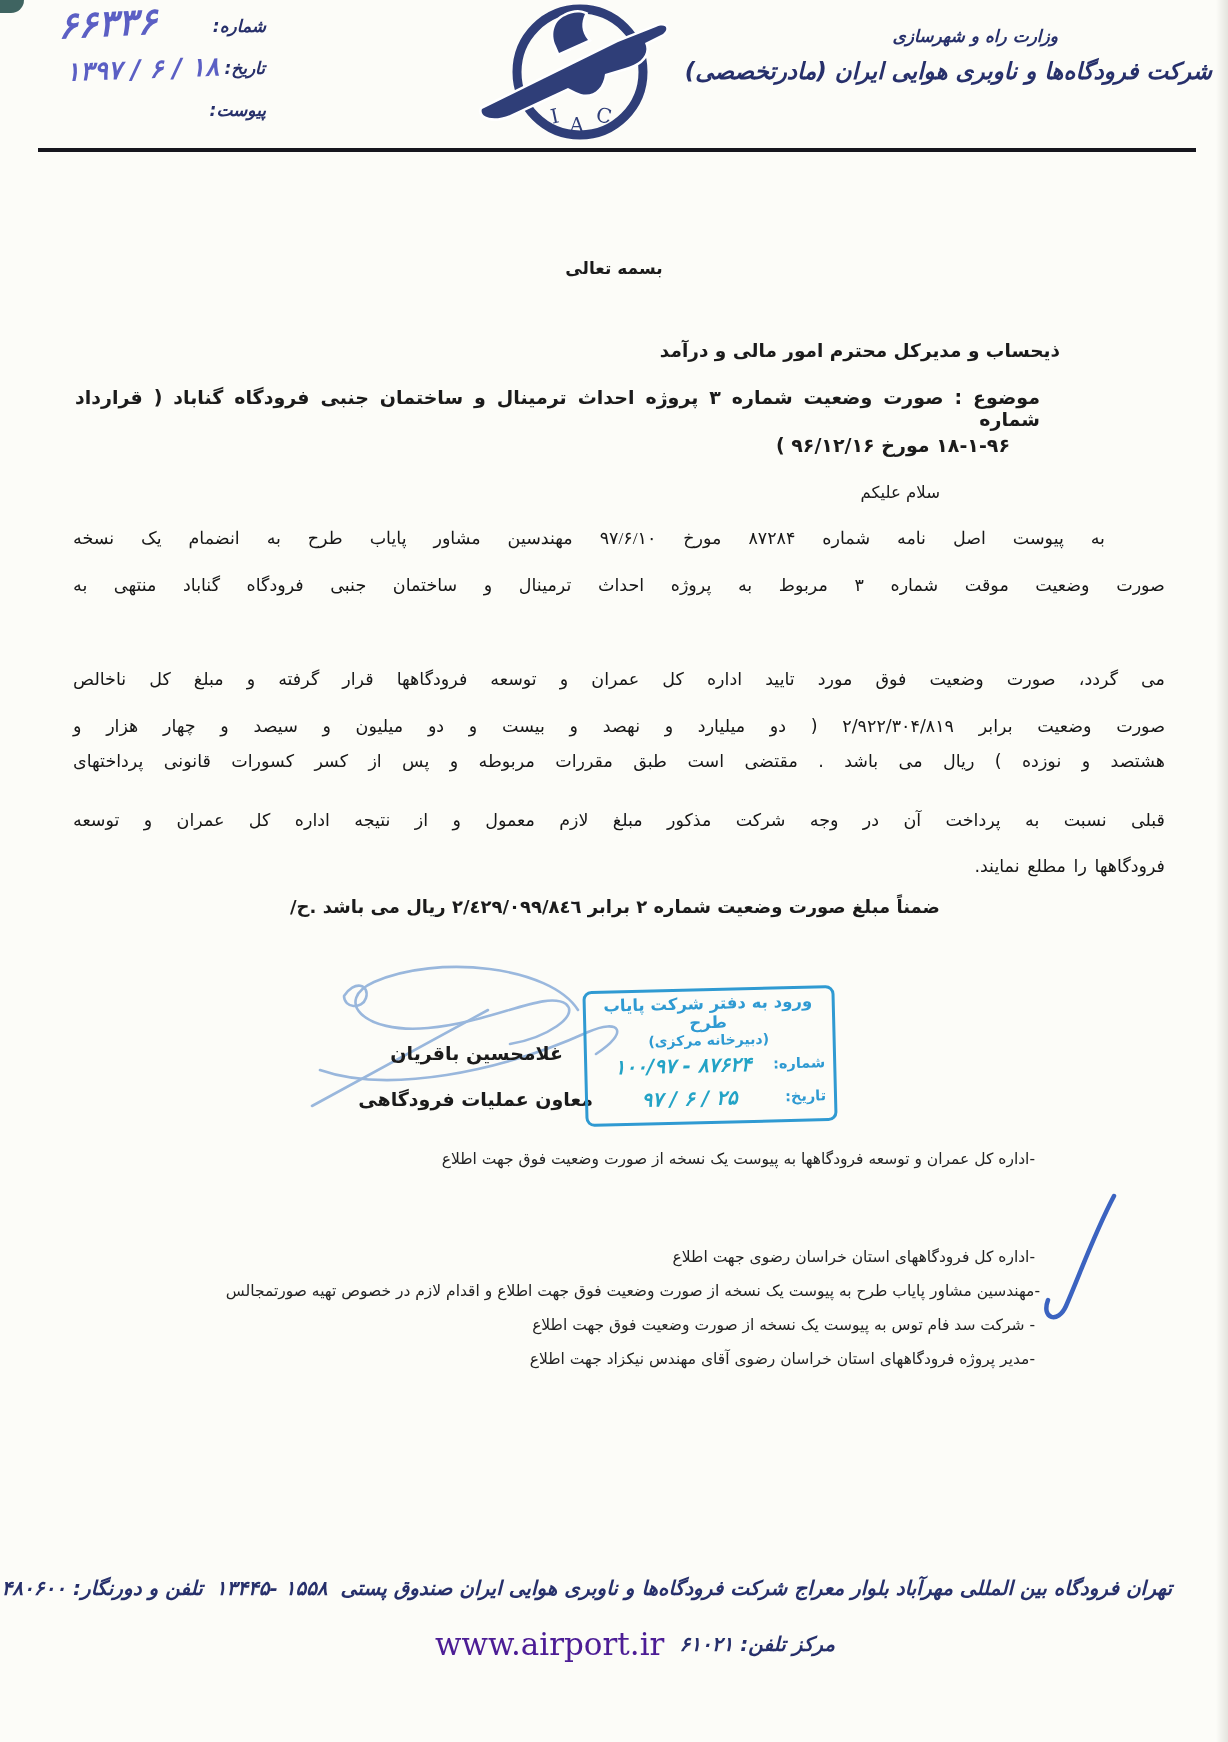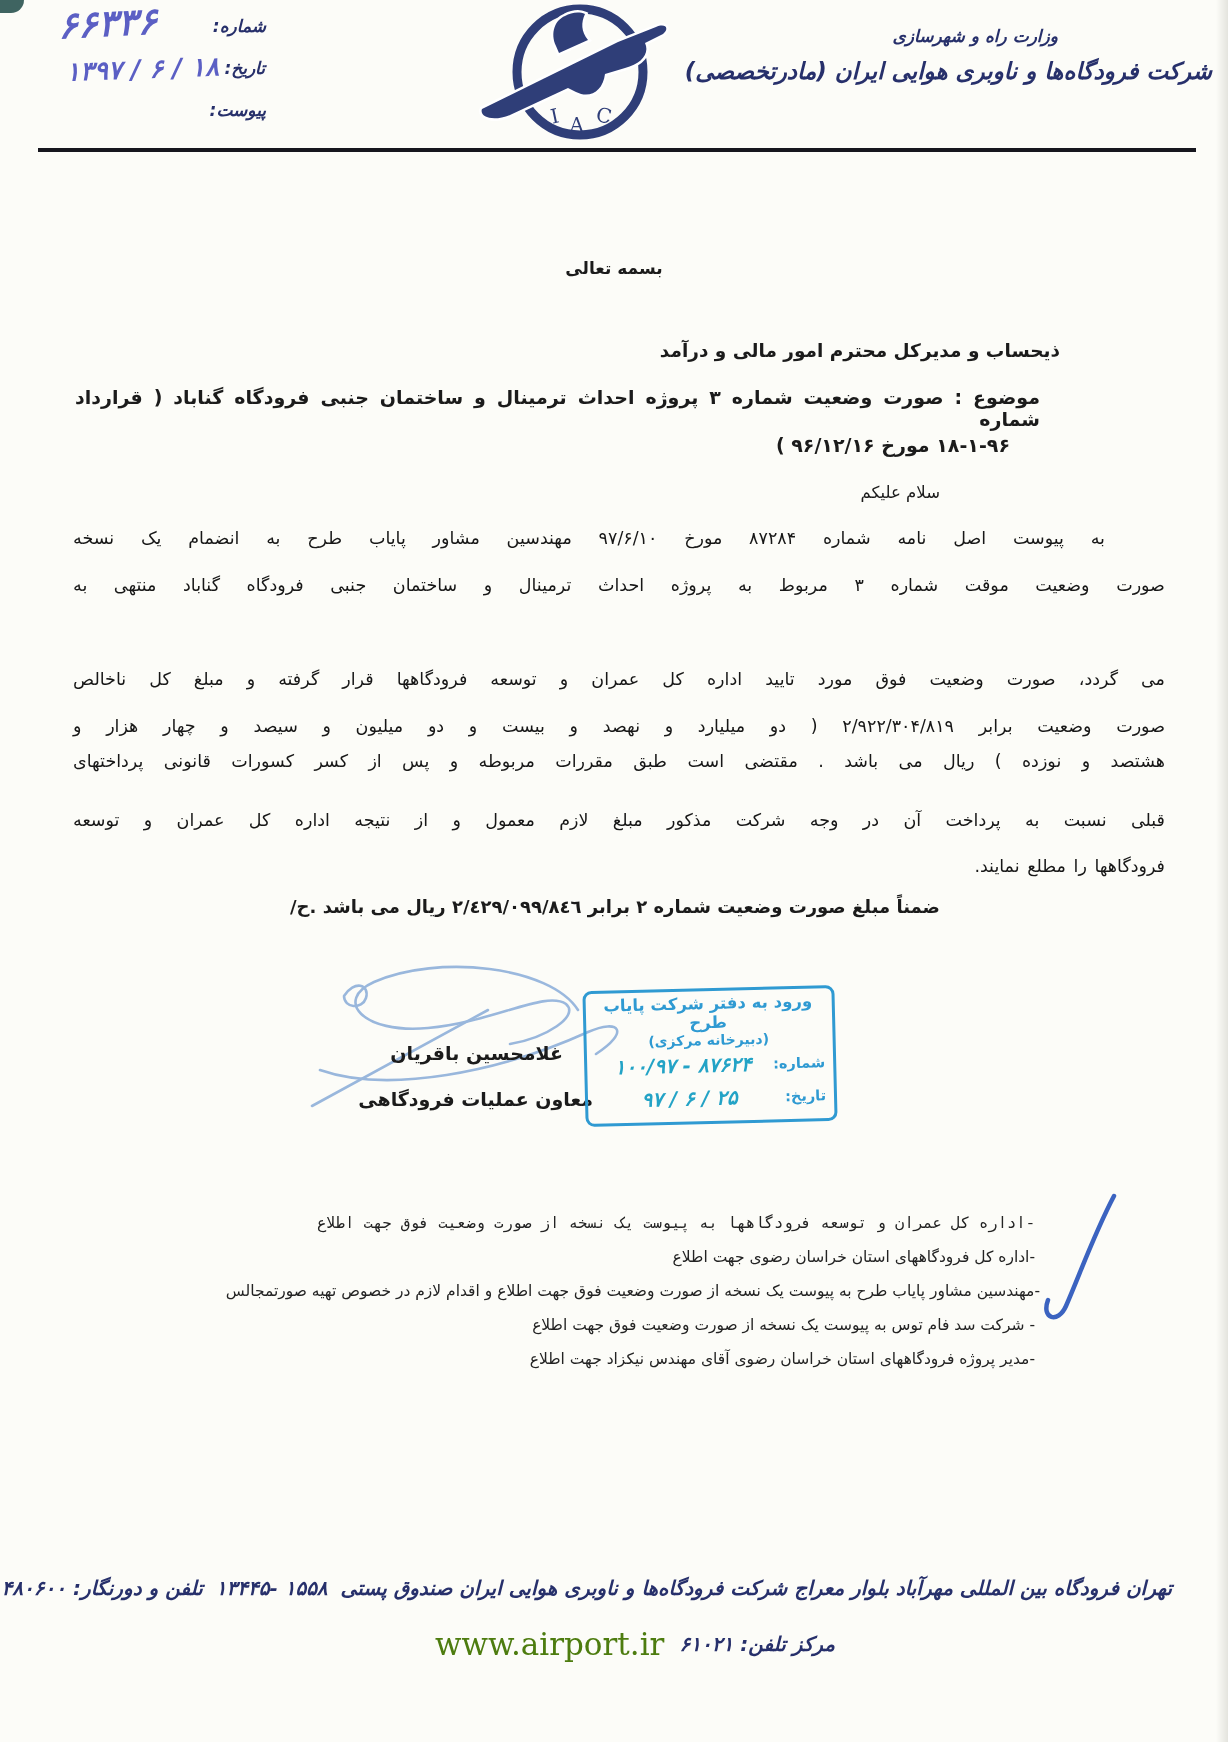--- a/index.html
+++ b/index.html
@@ -76,21 +76,21 @@
 
   <div class="abs bold" style="left:24px;top:258px;width:1180px;text-align:center;font-size:17px;">بسمه تعالی</div>
 
   <div class="abs bold" style="right:168px;top:340px;font-size:18.5px;">ذیحساب و مدیرکل محترم امور مالی و درآمد</div>
 
   <div class="abs bold" style="right:188px;top:386px;width:965px;font-size:19px;text-align:justify;text-align-last:justify;">موضوع : صورت وضعیت شماره ۳ پروژه  احداث ترمینال و ساختمان جنبی فرودگاه گناباد ( قرارداد شماره</div>
   <div class="abs bold" style="right:218px;top:434px;font-size:19px;">۱۸-۱-۹۶ مورخ ۹۶/۱۲/۱۶ )</div>
 
   <div class="abs" style="right:288px;top:483px;font-size:16.5px;">سلام علیکم</div>
 
-  <div class="bline bline-first" style="top:528px;">به پیوست اصل نامه شماره ۸۷۲۸۴ مورخ ۹۷/۶/۱۰ مهندسین مشاور پایاب طرح  به انضمام یک نسخه</div>
+  <div class="bline bline-first" style="top:528px;font-family:Liberation Serif, serif;">به پیوست اصل نامه شماره ۸۷۲۸۴ مورخ ۹۷/۶/۱۰ مهندسین مشاور پایاب طرح  به انضمام یک نسخه</div>
   <div class="bline" style="top:575px;">صورت وضعیت موقت شماره ۳ مربوط به پروژه  احداث ترمینال و ساختمان جنبی  فرودگاه گناباد منتهی به</div>
   <div class="bline" style="top:669px;">می گردد، صورت وضعیت فوق مورد تایید اداره کل عمران و توسعه فرودگاهها قرار گرفته و مبلغ کل ناخالص</div>
   <div class="bline" style="top:716px;">صورت وضعیت برابر ۲/۹۲۲/۳۰۴/۸۱۹ ( دو میلیارد و نهصد و  بیست و دو میلیون و سیصد و چهار هزار و</div>
   <div class="bline" style="top:751px;">هشتصد و نوزده ) ریال می باشد . مقتضی است طبق مقررات مربوطه و پس از کسر کسورات قانونی  پرداختهای</div>
   <div class="bline" style="top:810px;">قبلی نسبت به پرداخت آن در وجه شرکت مذکور مبلغ لازم معمول و از نتیجه اداره کل عمران و توسعه</div>
   <div class="bline bline-last" style="top:856px;text-align:center;">فرودگاهها را مطلع نمایند.</div>
 
   <div class="abs bold" style="right:288px;top:896px;font-size:18px;">ضمناً مبلغ صورت وضعیت شماره ۲ برابر ۲/٤۲۹/۰۹۹/۸٤٦ ریال می باشد .ح/</div>
 
   <div class="abs" style="left:278px;top:948px;width:390px;height:195px;">
@@ -113,35 +113,35 @@
     <div class="stamp-row">
       <span class="stamp-label">شماره:</span>
       <span class="stamp-val"><span class="ltr">۱۰۰/۹۷ - ۸۷۶۲۴</span></span>
     </div>
     <div class="stamp-row">
       <span class="stamp-label">تاریخ:</span>
       <span class="stamp-val"><span class="ltr">۹۷ / ۶ / ۲۵</span></span>
     </div>
   </div>
 
-  <div class="cc-item" style="top:1214px;font-family:Liberation Mono, monospace;">-اداره کل  عمران و توسعه فرودگاهها به پیوست یک نسخه از صورت وضعیت فوق جهت اطلاع</div>
+  <div class="cc-item" style="top:1150px;">-اداره کل  عمران و توسعه فرودگاهها به پیوست یک نسخه از صورت وضعیت فوق جهت اطلاع</div>
   <div class="cc-item" style="top:1248px;">-اداره کل فرودگاههای استان خراسان رضوی جهت اطلاع</div>
   <div class="cc-item" style="top:1282px;right:188px;">-مهندسین مشاور پایاب طرح  به پیوست یک نسخه  از صورت وضعیت فوق جهت اطلاع و اقدام لازم در خصوص تهیه صورتمجالس</div>
   <div class="cc-item" style="top:1316px;">- شرکت سد فام توس  به پیوست یک نسخه از صورت وضعیت فوق جهت اطلاع</div>
   <div class="cc-item" style="top:1350px;">-مدیر پروژه فرودگاههای استان خراسان رضوی آقای مهندس نیکزاد جهت اطلاع</div>
 
   <div class="abs" style="left:1038px;top:1182px;width:84px;height:148px;">
     <svg width="84" height="148" viewBox="0 0 84 148">
       <path d="M10,118 C3,137 20,142 28,124 C42,92 56,52 76,14" fill="none" stroke="#3b63c0" stroke-width="4.5" stroke-linecap="round"></path>
     </svg>
   </div>
 
   <div class="abs navy" style="left:56px;top:1576px;width:1116px;text-align:center;font-size:20px;white-space:nowrap;">
     <span>تهران فرودگاه بین المللی مهرآباد بلوار معراج شرکت فرودگاه‌ها و ناوبری هوایی ایران صندوق پستی</span>
     <span class="ltr" style="padding:0 6px;">۱۳۴۴۵- ۱۵۵۸</span>
     <span>تلفن و دورنگار: ۶۳۱۴۸۰۶۰۰</span>
   </div>
   <div class="abs" style="left:130px;top:1626px;width:1000px;text-align:center;white-space:nowrap;">
     <span class="navy" style="font-size:20px;vertical-align:middle;">مرکز تلفن: ۶۱۰۲۱</span>
-    <span style="font-family:'DejaVu Serif',serif;font-size:31px;color:#4d7c0f;vertical-align:middle;padding:0 10px;">www.airport.ir</span>
+    <span style="font-family:'DejaVu Serif',serif;font-size:31px;color:#4c1d95;vertical-align:middle;padding:0 10px;">www.airport.ir</span>
   </div>
 
 </div>
 
 </body></html>

